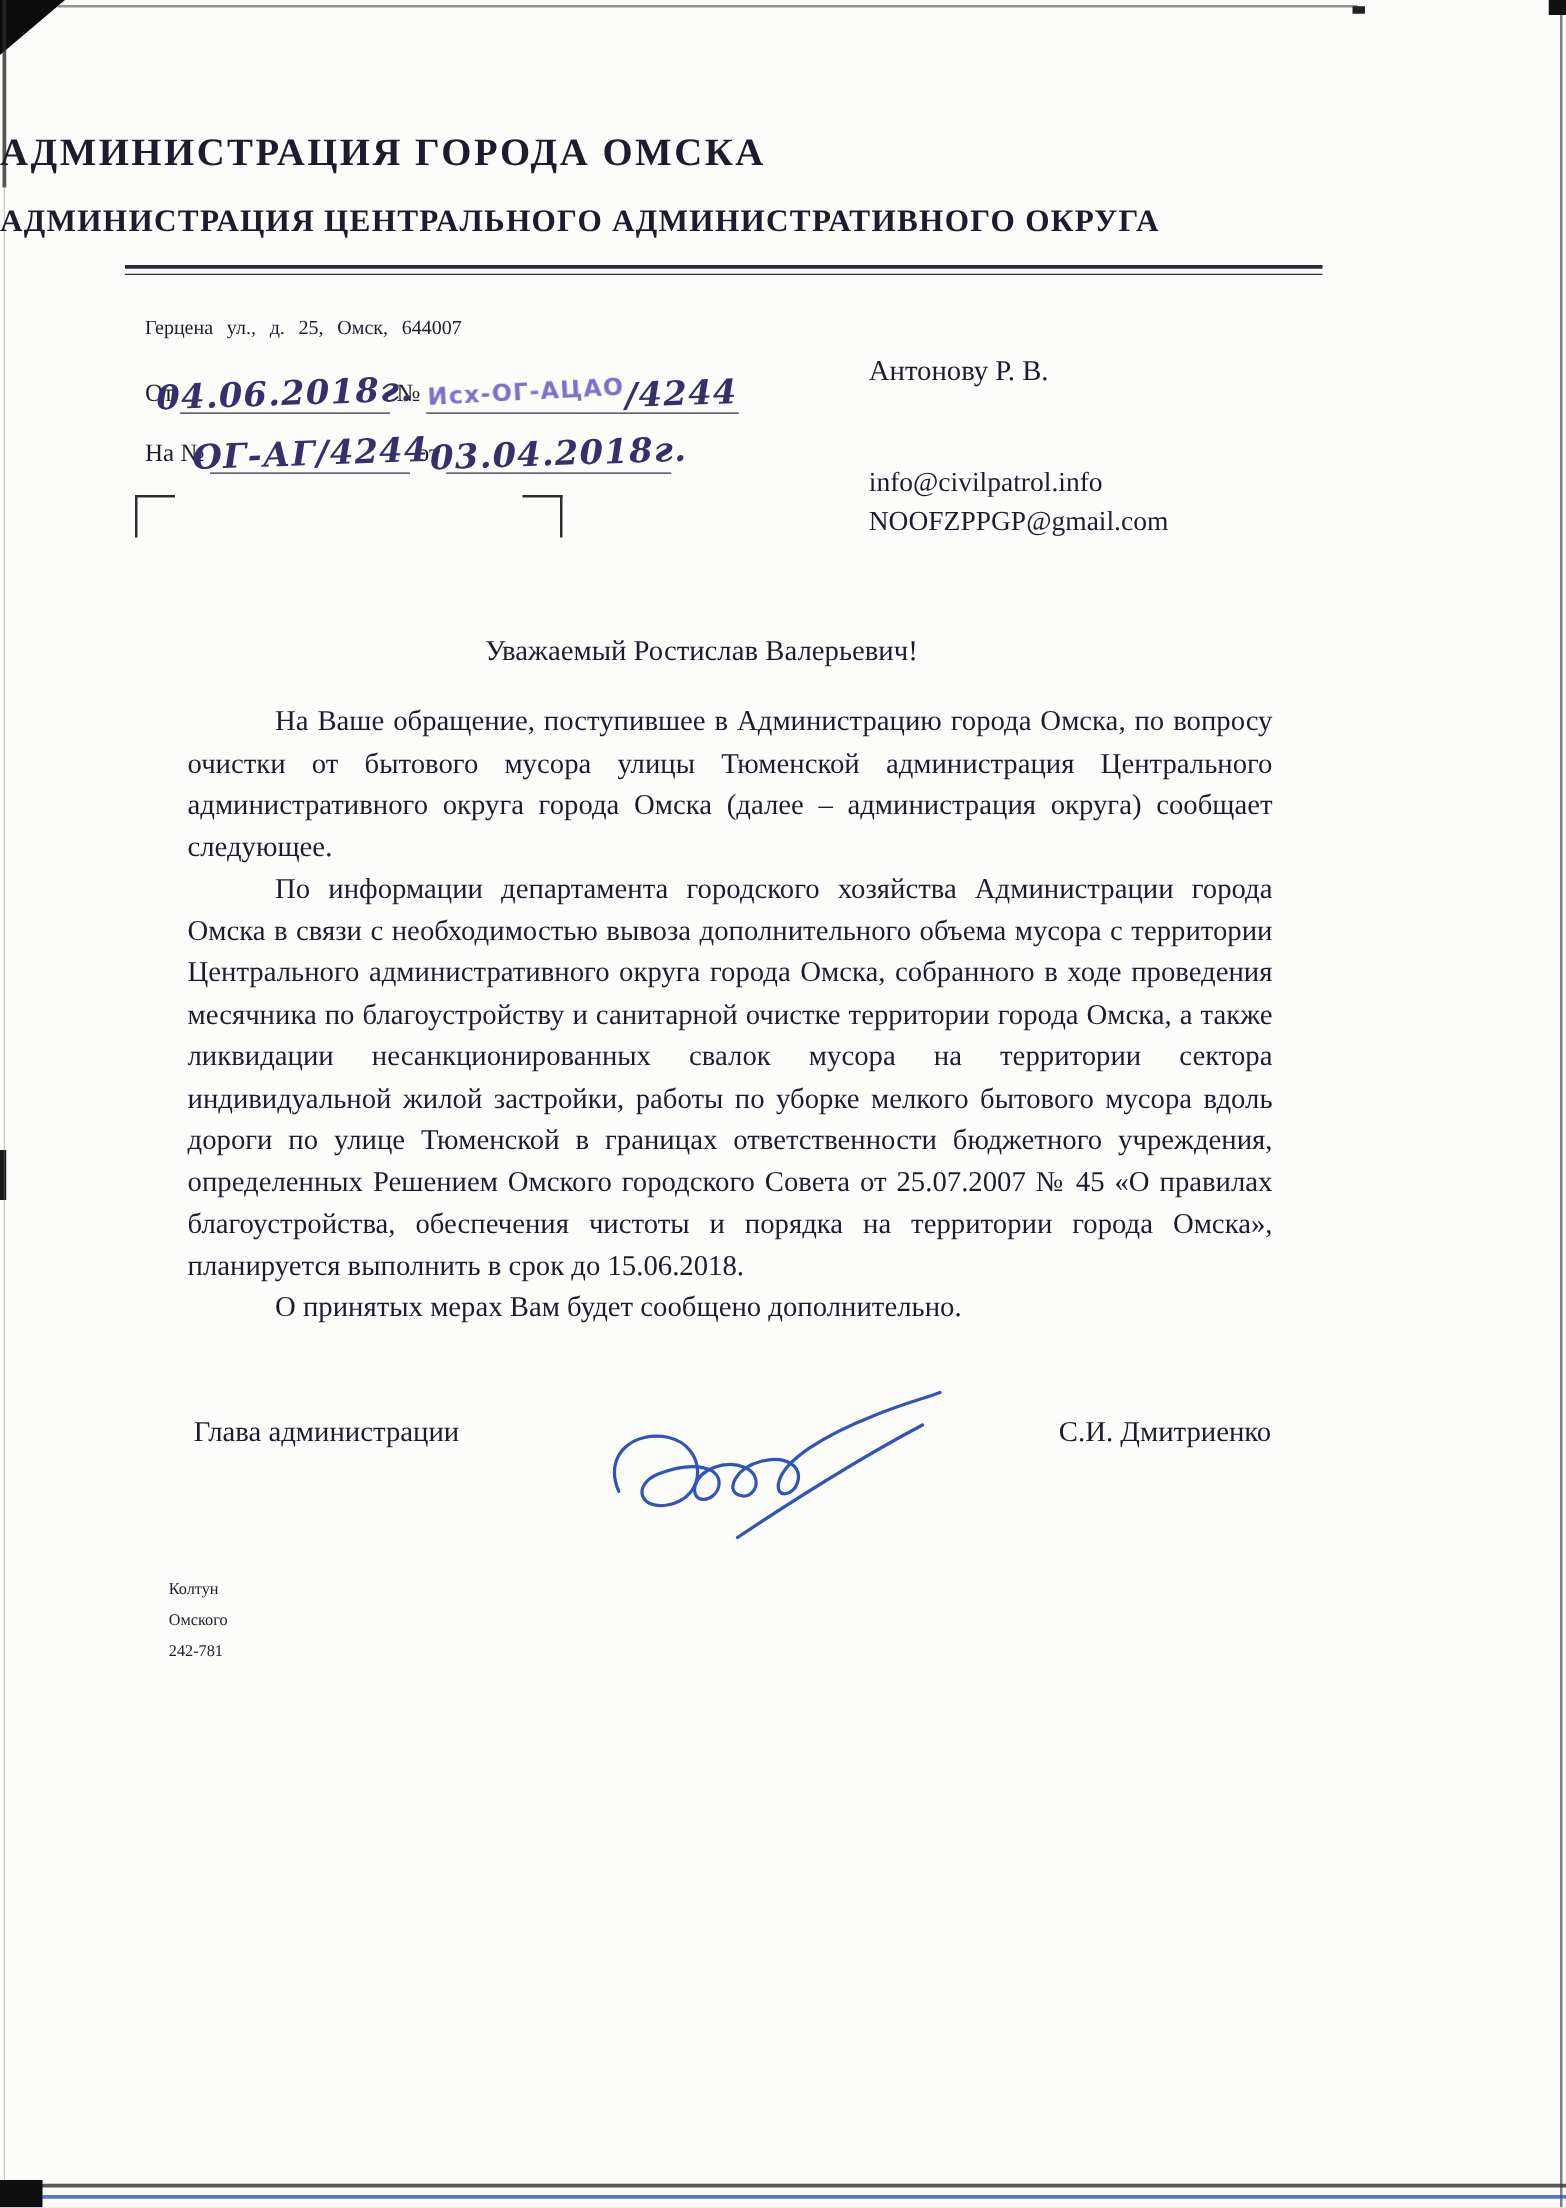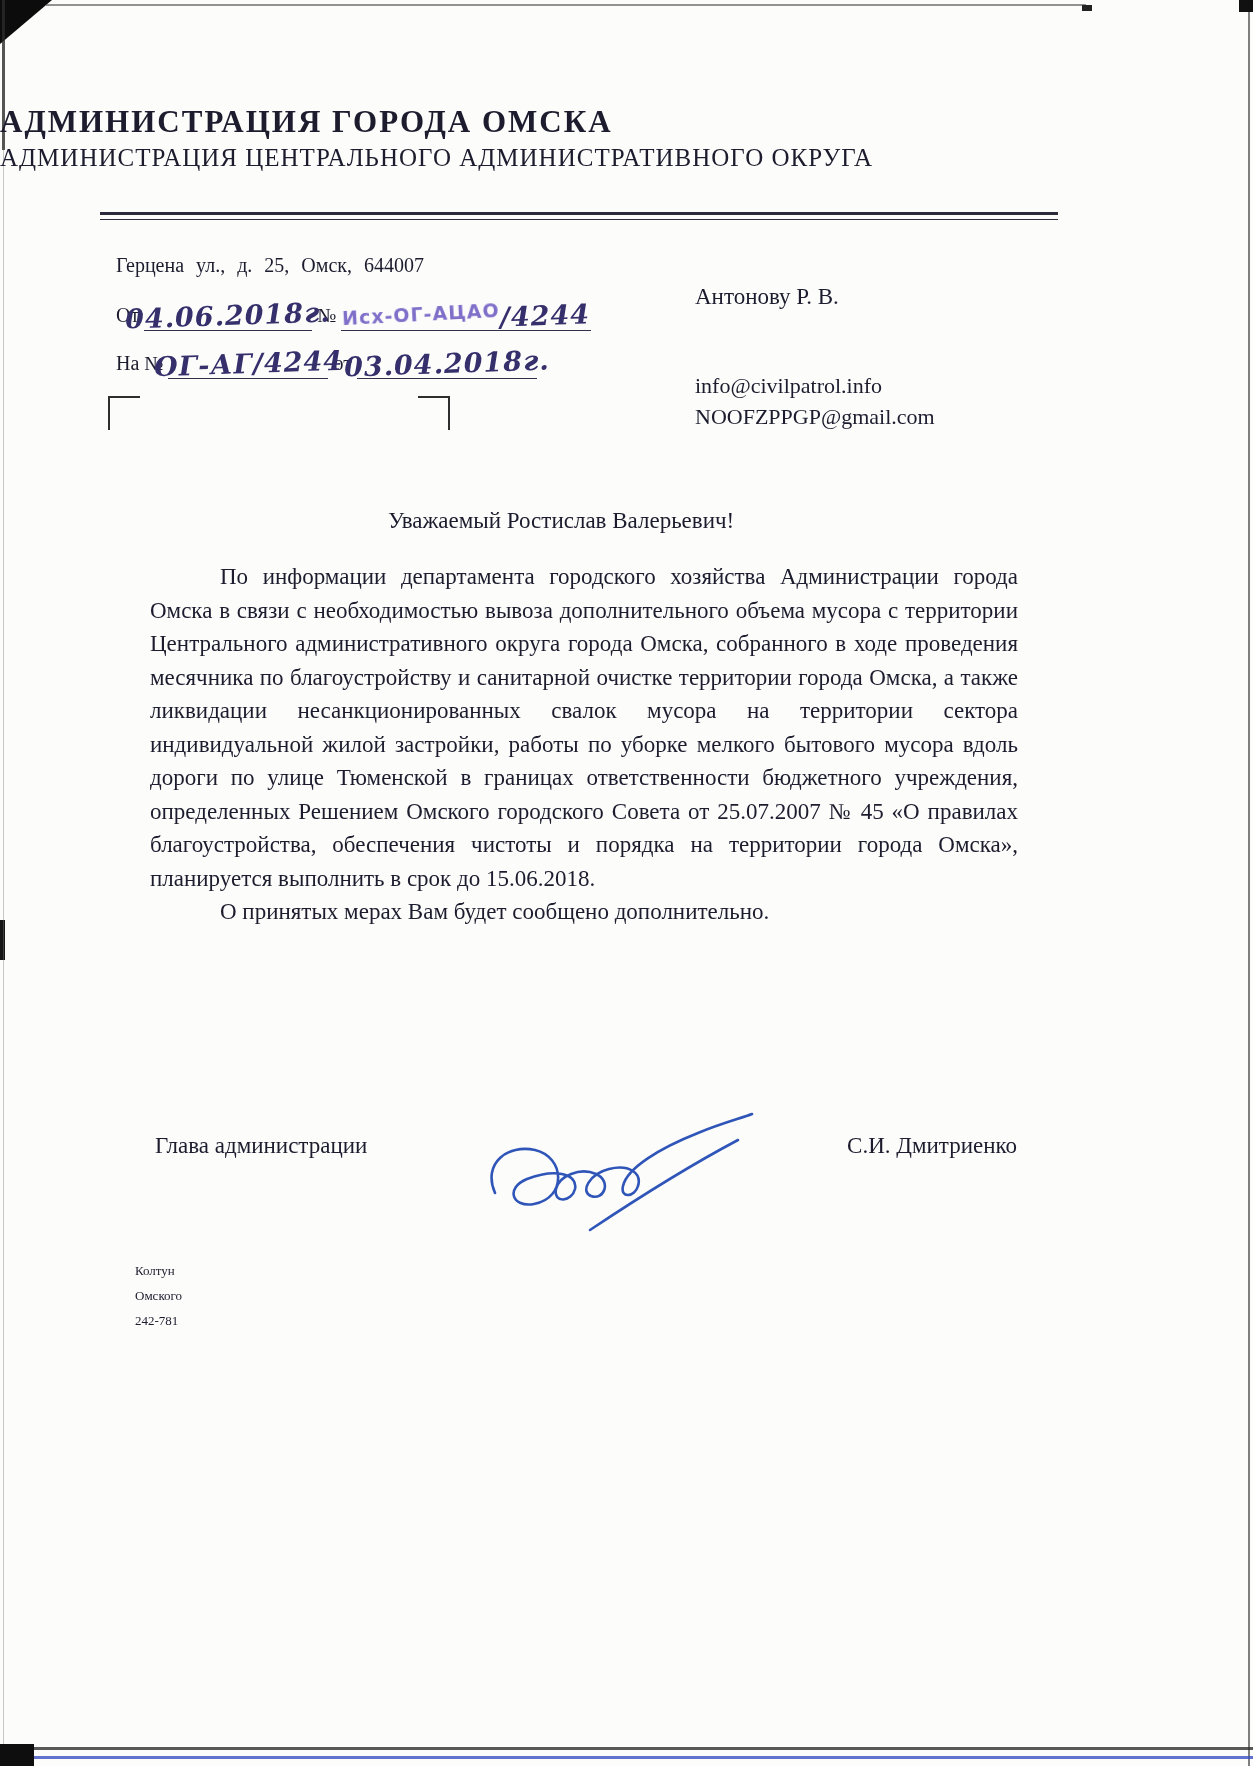--- a/index.html
+++ b/index.html
@@ -22,27 +22,27 @@
   .edge-left-a{position:absolute;top:0;left:2px;width:3px;height:150px;background:#2a2a2a;opacity:.8;}
   .edge-left-b{position:absolute;top:920px;left:0;width:5px;height:40px;background:#161616;}
   .edge-left-c{position:absolute;top:150px;left:3px;width:1px;height:1616px;background:#777;opacity:.4;}
   .bottom-band{position:absolute;bottom:16px;left:0;width:100%;height:3px;background:#2f2f2f;opacity:.8;}
   .bottom-blue{position:absolute;bottom:7px;left:0;width:100%;height:3px;background:#3a50c0;opacity:.8;}
   .corner-bl{position:absolute;bottom:0;left:0;width:34px;height:22px;background:#0e0e0e;}
 
   
   .letterhead{position:absolute;top:104px;left:0;width:100%;text-align:left;}
   .org-title{font-size:31px;font-weight:bold;letter-spacing:2px;}
-  .org-subtitle{font-size:25px;font-weight:normal;letter-spacing:1px;margin-top:4px;}
+  .org-subtitle{font-size:25px;font-weight:bold;letter-spacing:1px;margin-top:24px;}
   .rule-wrap{position:absolute;top:212px;left:100px;width:958px;}
   .rule-thick{height:3px;background:var(--rule,#2b2b3b);}
   .rule-thin{height:1px;background:var(--rule,#2b2b3b);margin-top:4px;}
 
   
-  .address-line{position:absolute;top:254px;left:116px;font-size:20px;word-spacing:7px;}
+  .address-line{position:absolute;top:254px;left:116px;font-size:16px;word-spacing:7px;}
   .ref-row{position:absolute;left:116px;font-size:20px;display:flex;align-items:center;}
   .ref-row.row1{top:300px;}
   .ref-row.row2{top:348px;}
   .ref-label{white-space:pre;}
   .fill{border-bottom:1px solid #30304a;display:inline-flex;align-items:baseline;
     justify-content:center;position:relative;height:30px;}
   .hand{
     font-family:"DejaVu Serif", serif;font-style:italic;font-weight:bold;
     color:var(--ink,#35306b);font-size:27px;transform:rotate(-2deg);
     letter-spacing:1px;white-space:nowrap;
@@ -137,20 +137,21 @@
     <div>Антонову Р. В.</div>
     <div class="emails">
       <div>info@civilpatrol.info</div>
       <div>NOOFZPPGP@gmail.com</div>
     </div>
   </div>
 
   <div class="salutation">Уважаемый Ростислав Валерьевич!</div>
 
   <div class="body-text">
+    <p>На Ваше обращение, поступившее в Администрацию города Омска, по вопросу очистки от бытового мусора улицы Тюменской  администрация Центрального административного округа города Омска (далее – администрация округа) сообщает следующее.</p>
     <p>По информации департамента городского хозяйства Администрации города Омска в связи с необходимостью вывоза дополнительного объема мусора с территории Центрального административного округа города Омска, собранного в ходе проведения месячника по благоустройству и санитарной очистке территории города Омска, а также ликвидации несанкционированных свалок мусора на территории сектора индивидуальной жилой застройки, работы по уборке мелкого бытового мусора вдоль дороги по улице Тюменской в границах ответственности бюджетного учреждения, определенных Решением Омского городского Совета от 25.07.2007 № 45 «О правилах благоустройства, обеспечения чистоты и порядка на территории города Омска», планируется выполнить в срок до 15.06.2018.</p>
     <p class="last">О принятых мерах Вам будет сообщено дополнительно.</p>
   </div>
 
   <div class="sig-row">
     <span>Глава администрации</span>
     <span>С.И. Дмитриенко</span>
   </div>
   <div class="autograph">
     <svg width="290" height="140" viewBox="0 0 290 140">

